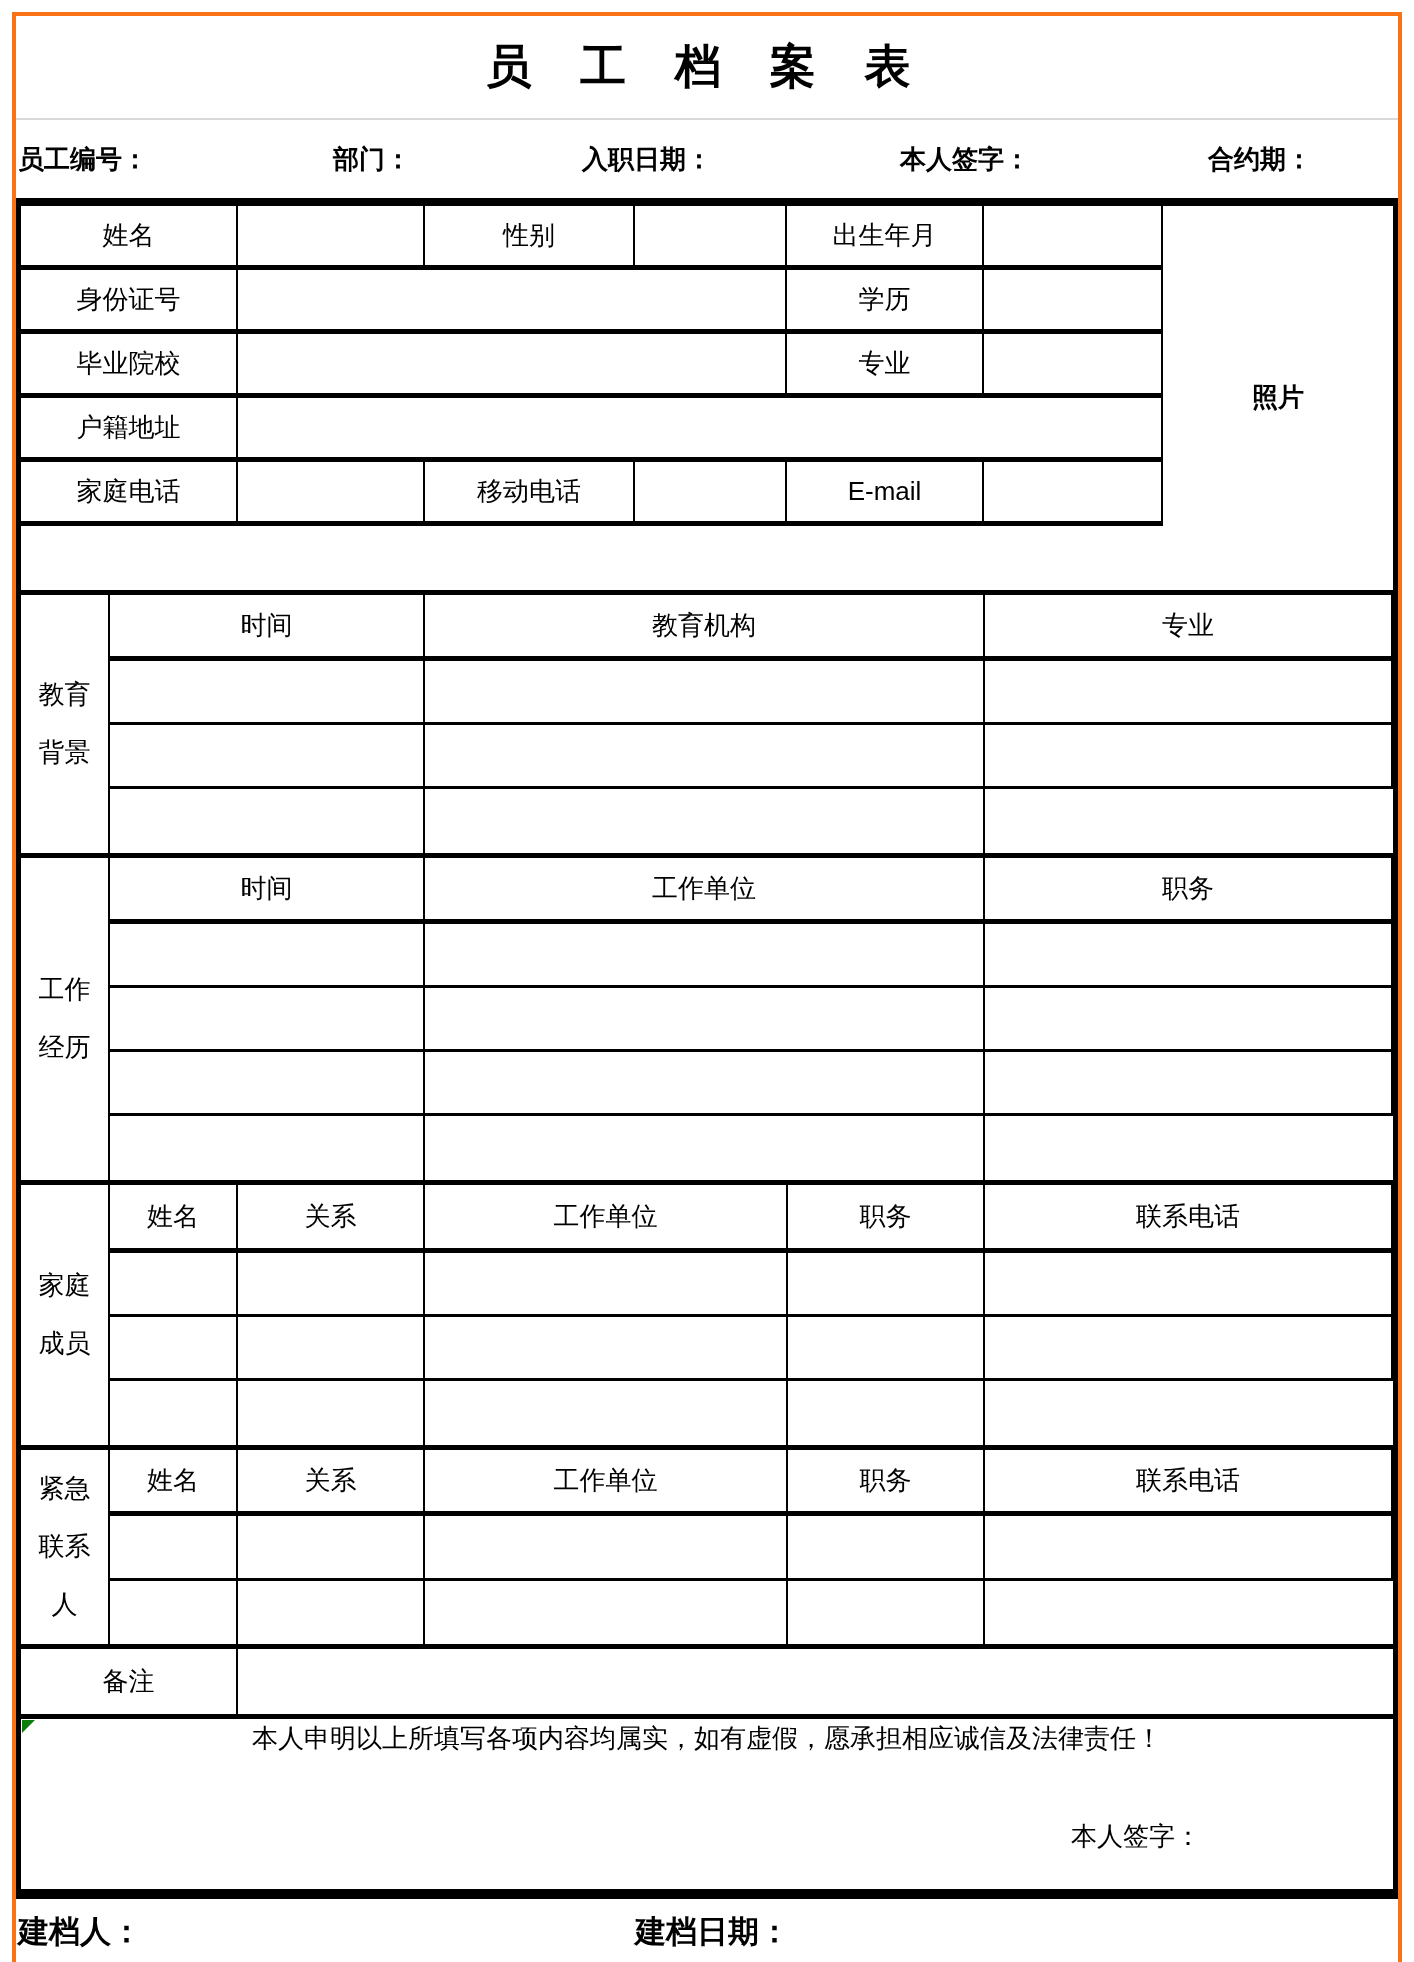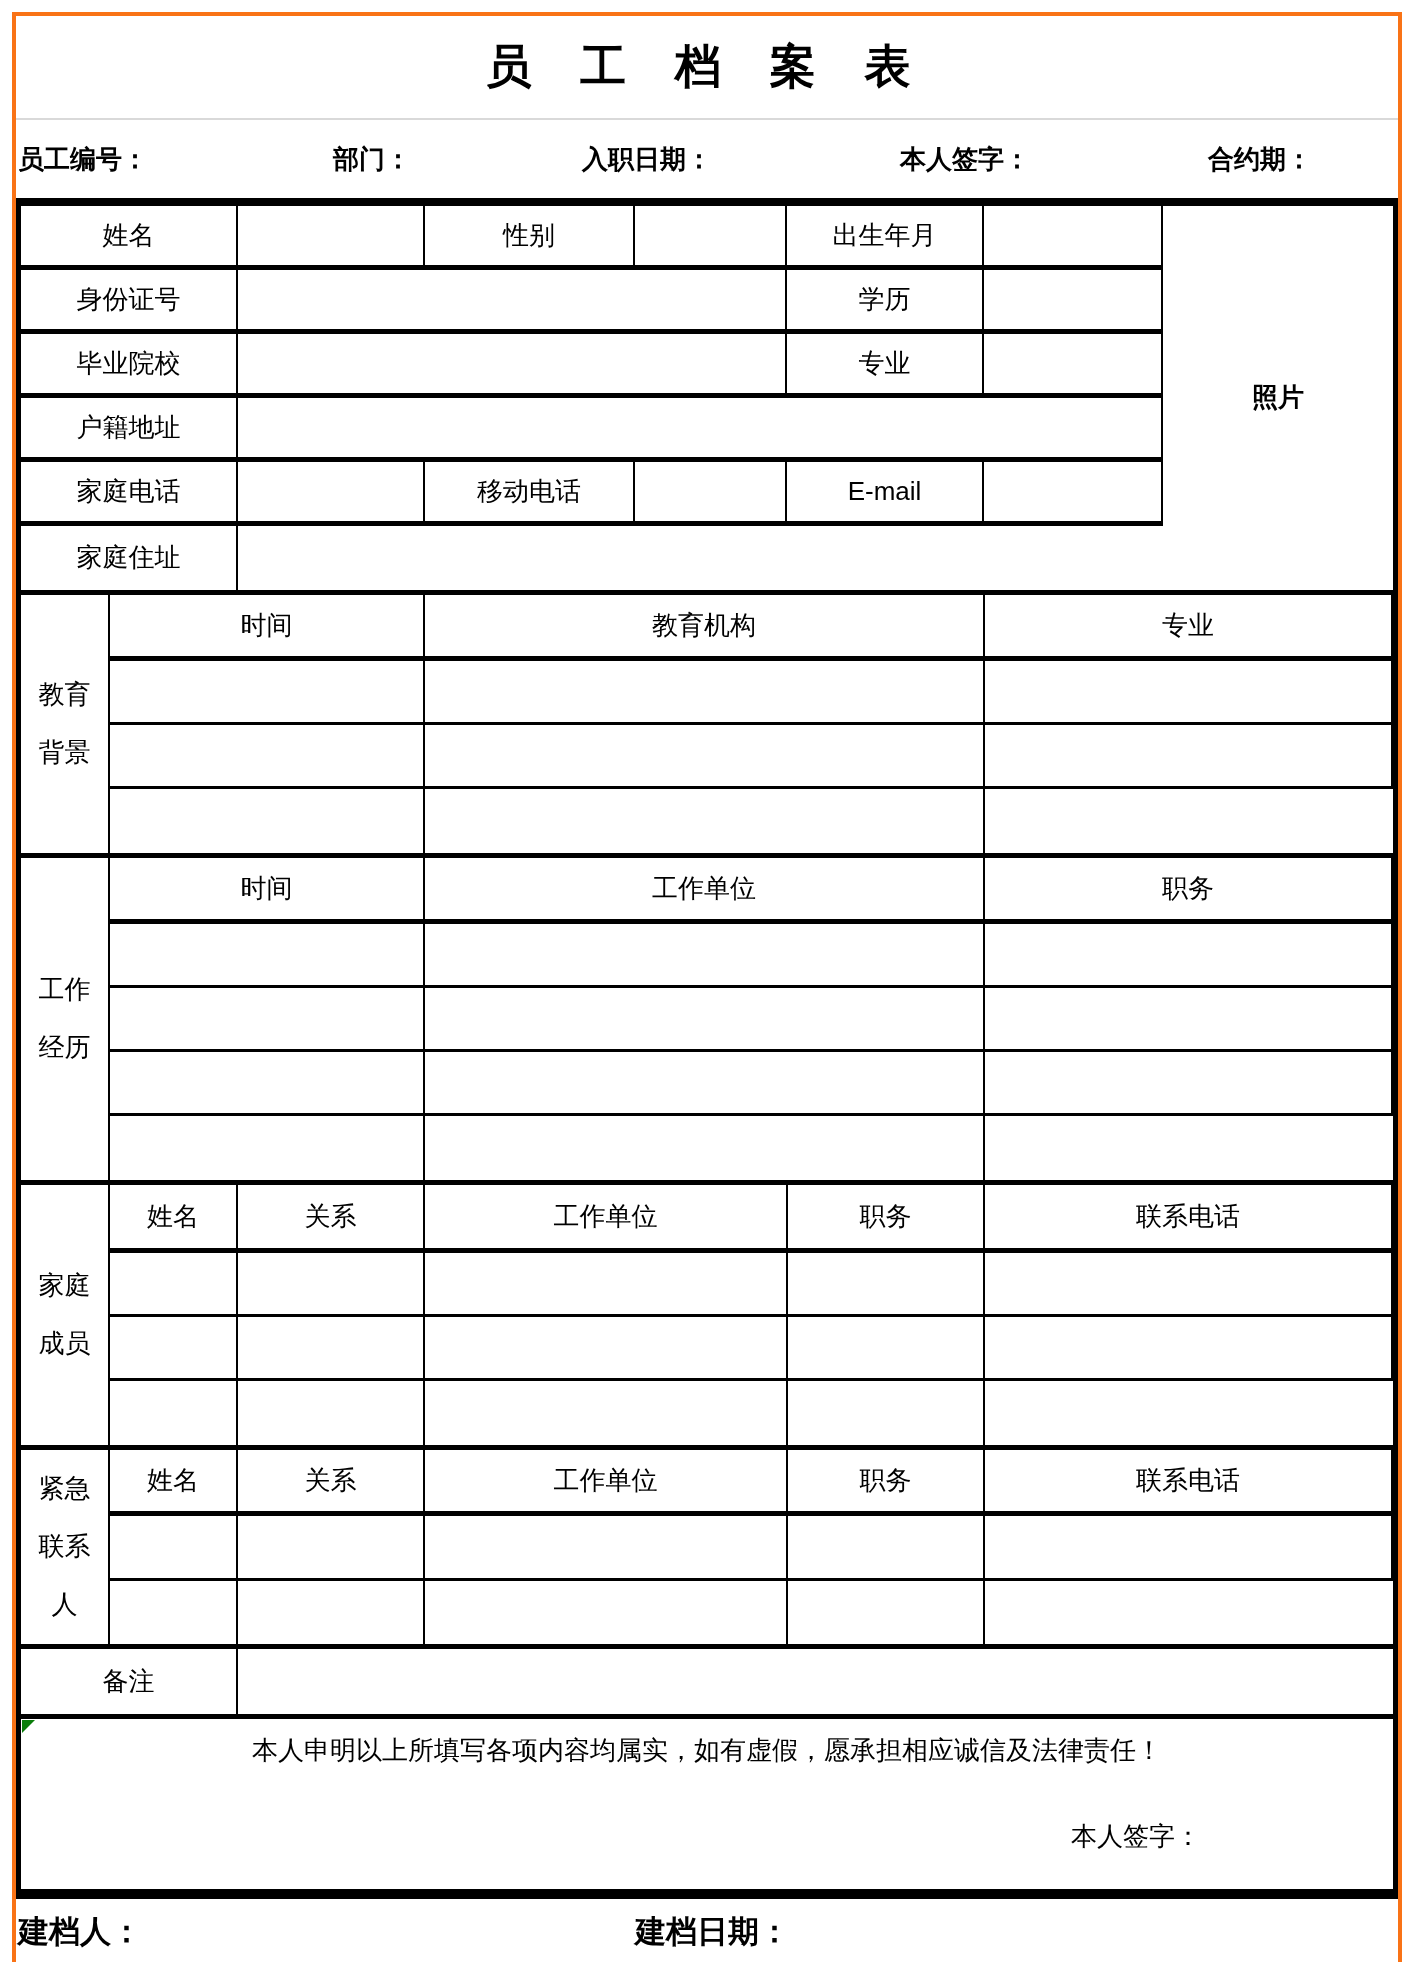--- a/index.html
+++ b/index.html
@@ -37,21 +37,21 @@
   .edu  { grid-template-rows:66px 64px 64px 64px; }
   .work { grid-template-rows:66px 64px 64px 64px 64px; }
   .family, .emg { grid-template-columns:89px 128px 187px 363px 197px 1fr; }
   .family { grid-template-rows:68px 64px 64px 64px; }
   .emg    { grid-template-rows:66px 65px 63px; }
   .labelcol { grid-column:1; grid-row:1 / -1; }
 
   .notes { grid-template-columns:217px 1fr; grid-template-rows:65px; }
 
   .decl { position:relative; height:170px; border-bottom:none; }
-  .decl-text { padding-top:14px; text-align:center; font-size:26px; }
+  .decl-text { padding-top:2px; text-align:center; font-size:26px; }
   .decl-sign { position:absolute; left:1050px; top:100px; font-size:26px; white-space:nowrap; }
   .err-tri { position:absolute; left:1px; top:1px; width:13px; height:13px;
              clip-path:polygon(0 0, 100% 0, 0 100%); }
 
   
   .footer-row { position:relative; height:70px; border-top:5px solid #000; }
   .footer-row span { position:absolute; top:50%; transform:translateY(-50%);
                      font-size:31px; font-weight:bold; white-space:nowrap; }
 </style>
 </head>
@@ -96,21 +96,20 @@
         <div class="cell b5">户籍地址</div>
         <div class="cell b5" style="grid-column:2 / span 5"></div>
 
         <div class="cell b5">家庭电话</div>
         <div class="cell b5"></div>
         <div class="cell b5">移动电话</div>
         <div class="cell b5"></div>
         <div class="cell b5">E-mail</div>
         <div class="cell b5"></div>
 
-        <div class="cell">家庭住址</div>
         <div class="cell" style="grid-column:2 / span 5"></div>
       </div>
 
       <div class="grid edu">
         <div class="cell vlabel labelcol">
           <div>教育</div>
           <div>背景</div>
         </div>
         <div class="cell b5">时间</div>
         <div class="cell b5">教育机构</div>

